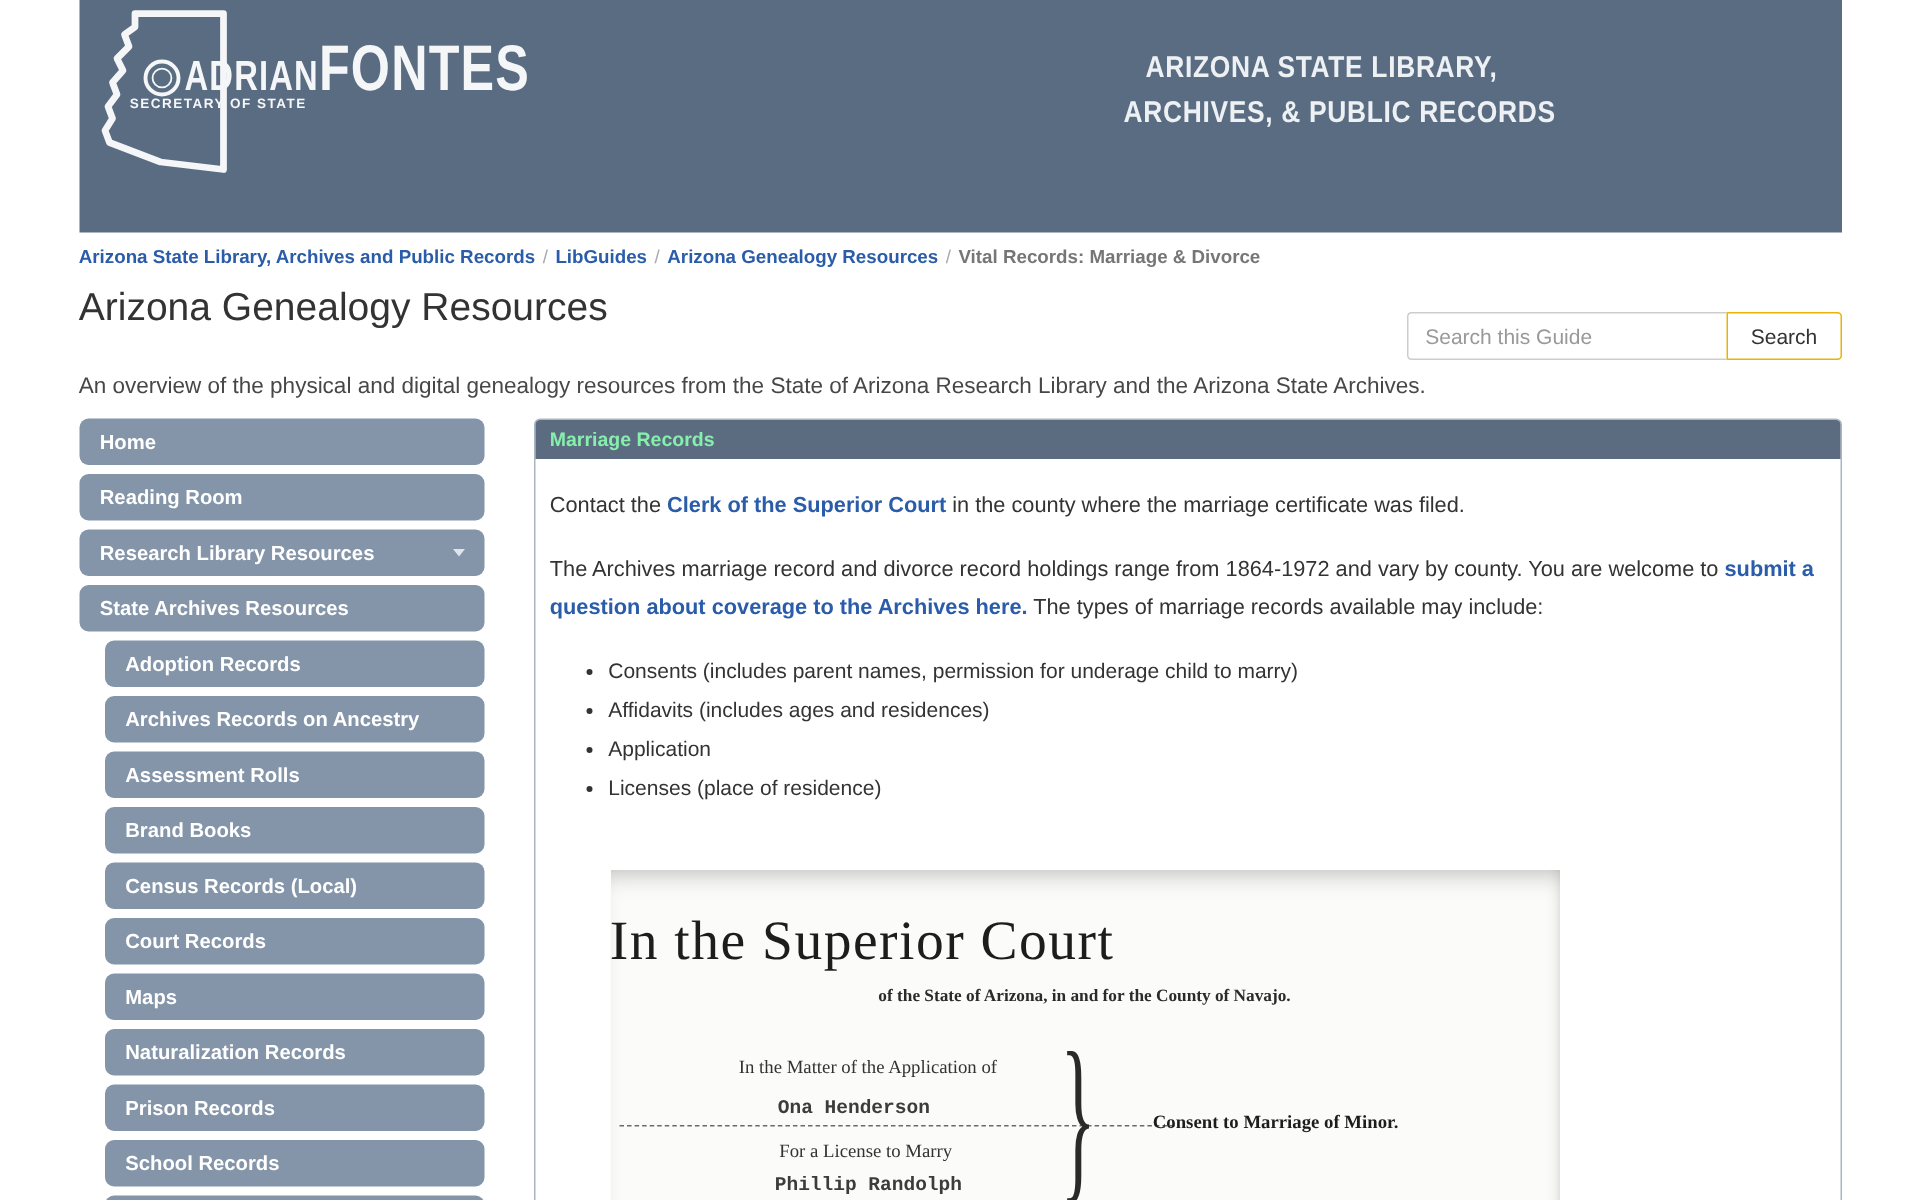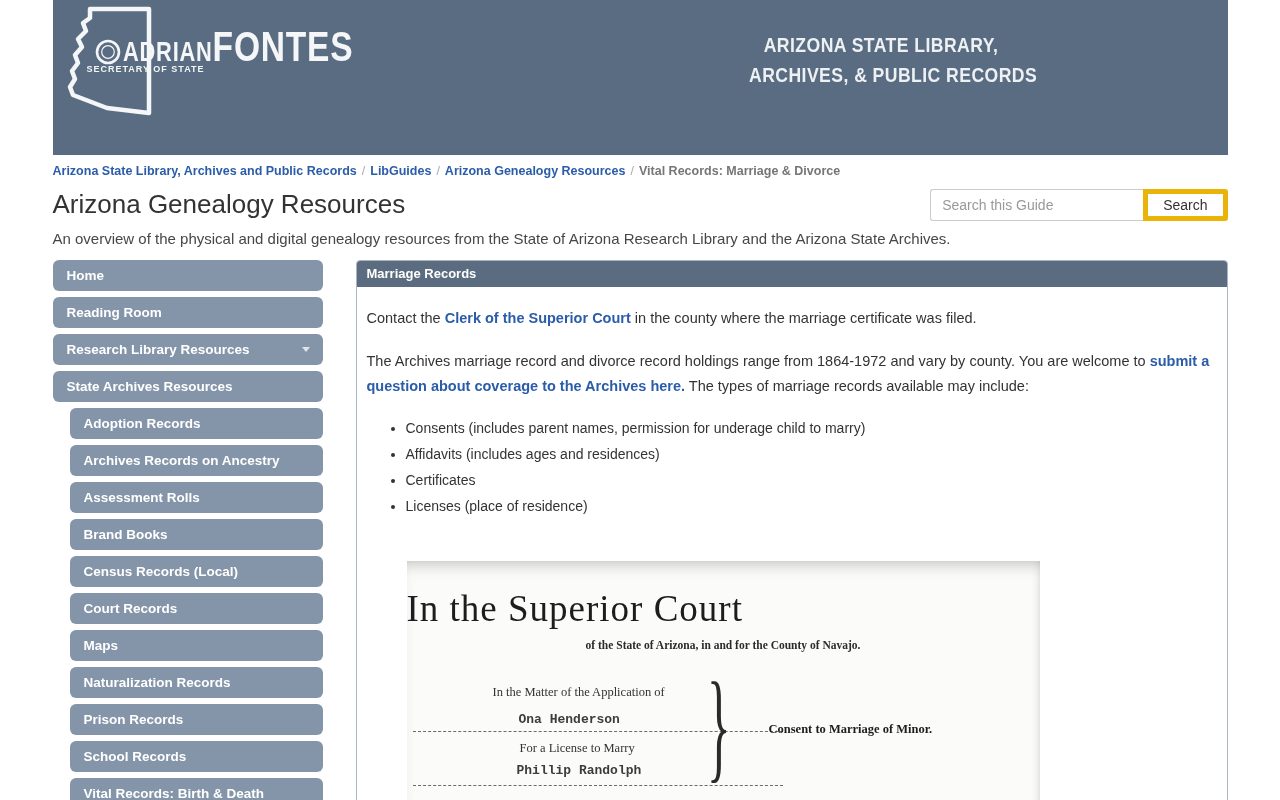--- a/index.html
+++ b/index.html
@@ -39,31 +39,31 @@
 
   
   .breadcrumb { margin-top: 9px; font-size: 12.5px; font-weight: bold; }
   .breadcrumb a { color: #2a5caa; text-decoration: none; }
   .breadcrumb .sep { color: #aaa; font-weight: normal; padding: 0 5px; }
   .breadcrumb .current { color: #767676; }
 
   
   .title-row { margin-top: 11px; display: flex; justify-content: space-between; align-items: flex-start; }
   h1.page-title { margin: 0; font-size: 26px; font-weight: 400; color: #333; }
-  .search-group { display: flex; margin-top: 0; padding-left: 40px; }
+  .search-group { display: flex; margin-top: 19px; padding-left: 40px; }
   .search-group input {
     width: 213px; height: 32px; padding: 0 11px;
     border: 1px solid #ccc; border-right: none; border-radius: 3px 0 0 3px;
     font-size: 14px; font-family: "Liberation Sans", sans-serif; color: #555;
     outline: none;
   }
   .search-group input::placeholder { color: #999; }
   .search-group button {
     height: 32px; padding: 0 15px; background: #fff; cursor: pointer;
-    border: 5px solid #eab308; border-radius: 0 3px 3px 0;
+    border: 1px solid #eab308; border-radius: 0 3px 3px 0;
     font-size: 14px; font-family: "Liberation Sans", sans-serif; color: #333;
   }
   .page-desc { margin-top: 9px; font-size: 15px; color: #474747; }
 
   
   .content-row { display: flex; margin-top: 13px; }
   .sidebar { width: 270px; flex: none; margin-right: 33px; }
   .side-item {
     background: #8495a9; color: #fff; font-weight: bold; font-size: 13.5px;
     padding: 8px 14px; border-radius: 6px; margin-bottom: 6px;
@@ -74,21 +74,21 @@
   .caret-down {
     position: absolute; right: 13px; top: 13px;
     width: 0; height: 0;
     border-left: 4.5px solid transparent; border-right: 4.5px solid transparent;
     border-top: 5px solid #dfe5ea;
   }
 
   .main-col { flex: 1; min-width: 0; }
   .panel { border: 1px solid #a9b5c1; border-radius: 4px; background: #fff; }
   .panel-header {
-    background: #5b6c80; color: #ffffff; font-weight: bold; font-size: 13px;
+    background: #5b6c80; color: #86efac; font-weight: bold; font-size: 13px;
     padding: 5px 10px 6px; border-radius: 3px 3px 0 0;
   }
   .panel-body { padding: 13px 10px 60px; }
   .panel-body p { margin: 6px 0 19px; font-size: 14.5px; line-height: 1.68; color: #333; }
   .panel-body a { color: #2a5caa; text-decoration: none; font-weight: bold; }
   .panel-body ul { margin: 22px 0 0; padding-left: 39px; }
   .panel-body li { margin-bottom: 10px; font-size: 14px; color: #333; }
 
   
   .doc-figure {
@@ -183,21 +183,21 @@
       <section class="panel">
         <div class="panel-header">Marriage Records</div>
         <div class="panel-body">
           <div id="paragraphs">
               <p><span>Contact the </span><a href="#">Clerk of the Superior Court</a><span> in the county where the marriage certificate was filed.</span></p>
               <p><span>The Archives marriage record and divorce record holdings range from 1864-1972 and vary by county. You are welcome to </span><a href="#">submit a question about coverage to the Archives here.</a><span> The types of marriage records available may include:</span></p>
             </div>
           <ul id="bullets">
               <li>Consents (includes parent names, permission for underage child to marry)</li>
               <li>Affidavits (includes ages and residences)</li>
-              <li>Certificates</li>
+              <li>Application</li>
               <li>Licenses (place of residence)</li>
             </ul>
 
           <figure class="doc-figure">
             <div class="doc-heading">In the Superior Court</div>
             <div class="doc-subheading">of the State of Arizona, in and for the County of Navajo.</div>
             <div class="doc-matter">In the Matter of the Application of</div>
             <div class="doc-applicant typed">Ona Henderson</div>
             <div class="dotline dotline-1"></div>
             <div class="doc-brace">}</div>

